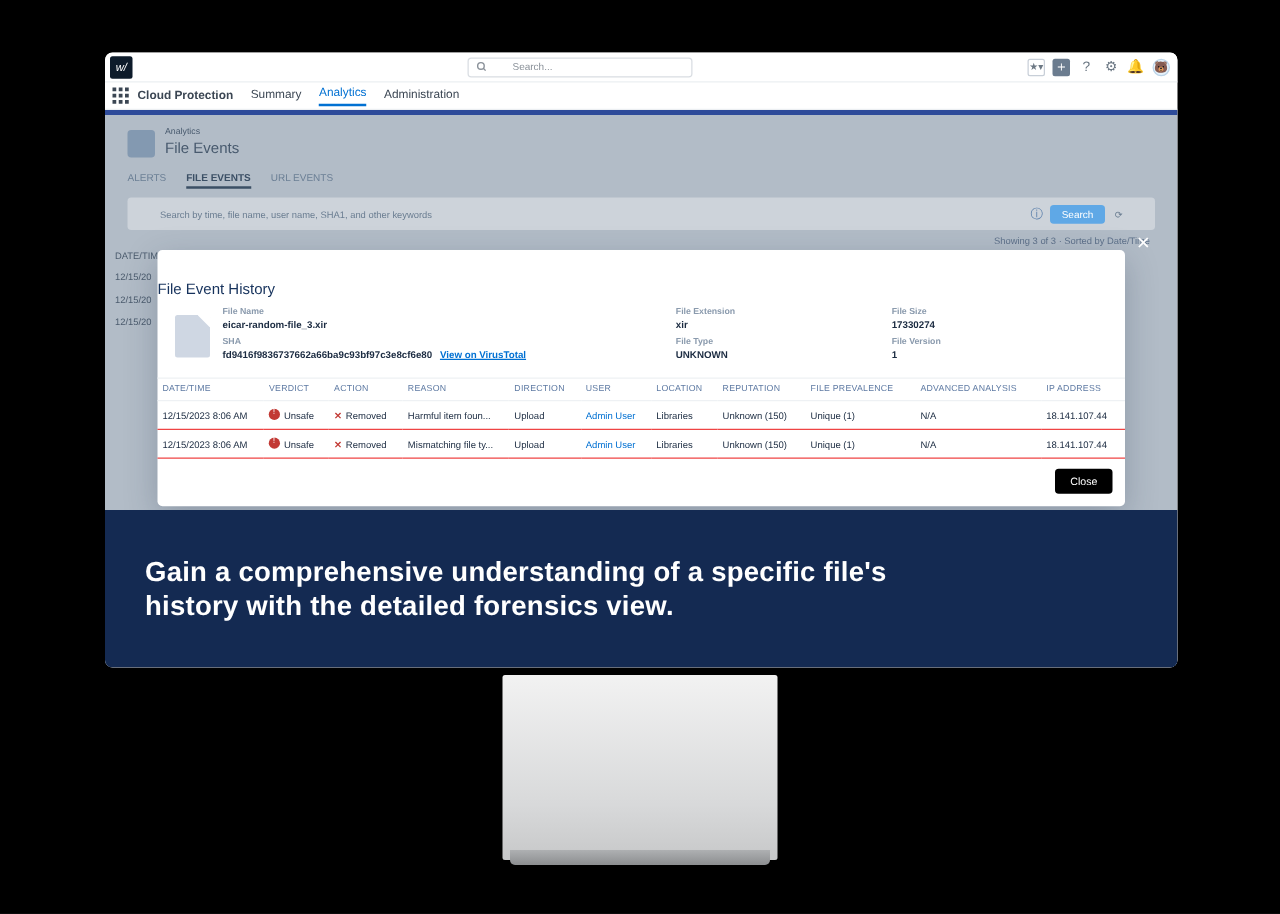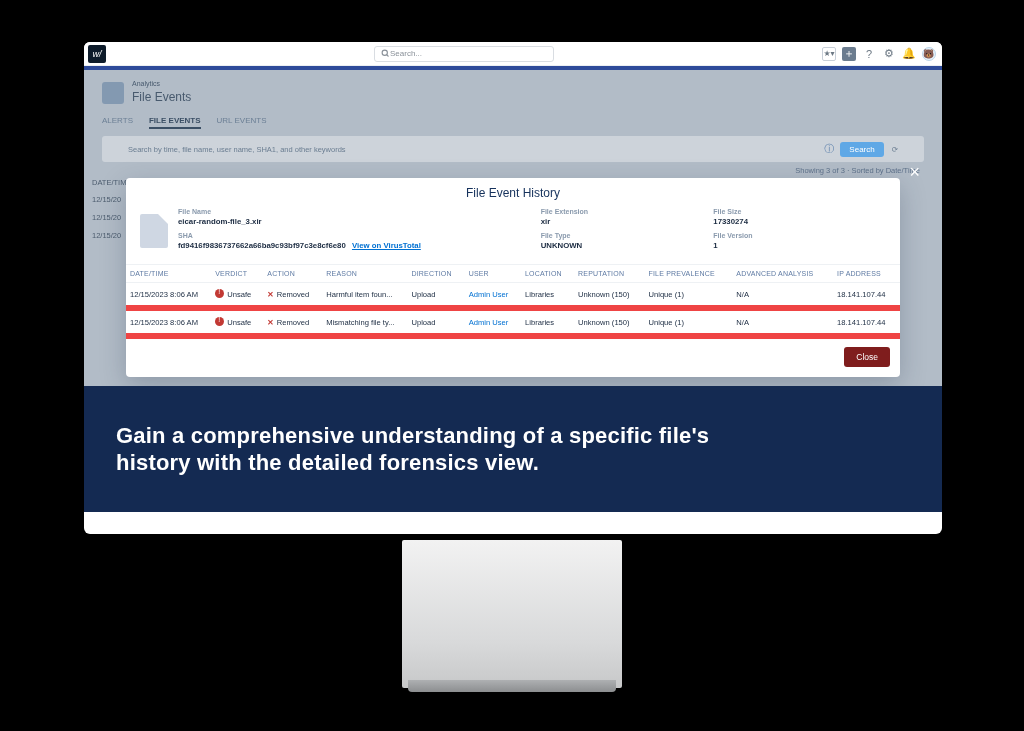--- a/index.html
+++ b/index.html
@@ -38,39 +38,39 @@
   .filterbar { position:absolute; left:18px; right:18px; top:66px; height:26px; background:rgba(255,255,255,.35); border-radius:3px; display:flex; align-items:center; padding:0 26px; font-size:7.5px; color:#6a7d91;}
   .filterbar .spacer{flex:1;}
   .filterbar .sbtn{ background:#5fa8e6; color:#fff; padding:3px 9px; border-radius:3px; margin-left:6px; font-size:8px;}
   .filterbar .refresh{ margin-left:8px;}
   .rowstub { position:absolute; left:8px; font-size:7.5px; color:#4b5b6d; }
   .resultlbl { position:absolute; right:22px; top:96px; font-size:7.5px; color:#5e718a;}
   .closex { position:absolute; right:22px; top:92px; color:#fff; font-size:18px; cursor:pointer; font-weight:300;}
 
   
   .modal { position:absolute; left:42px; right:42px; top:108px; background:#fff; border-radius:4px; box-shadow:0 8px 26px rgba(32,48,72,.25);}
-  .modal-title { text-align:center; font-size:12px; color:#16325c; padding:8px 0 4px; }
+  .modal-title { text-align:left; font-size:12px; color:#16325c; padding:24px 0 4px; }
   .filemeta { display:flex; padding:4px 14px 8px; gap:10px;}
   .fileic { width:28px; height:34px; background:#cfd7e3; border-radius:2px 2px 2px 2px; position:relative; margin-top:6px;}
   .fileic::before{ content:""; position:absolute; right:0; top:0; width:10px;height:10px; background:#fff; clip-path:polygon(0 0,100% 100%,100% 0);}
   .metacols { flex:1; display:grid; grid-template-columns: 2.1fr 1fr 1fr; font-size:7.8px; color:#54698d;font-weight:bold;}
   .metacols .lbl{ color:#8a9aad; font-size:7px; margin-bottom:2px;}
   .metacols .val{ color:#1b2b41; margin-bottom:6px;}
   .metacols a{ color:#0070d2; text-decoration:underline; margin-left:4px;margin-top:26px;}
   .modal-sep { border-top:1px solid #eef1f4;}
   .counter { text-align:right; font-size:7.5px; color:#5e718a; padding:4px 10px 2px;}
   .tbl { width:100%; border-collapse:collapse; font-size:7.6px; color:#1b2b41;}
   .tbl th { text-align:left; color:#5e7aa3; font-weight:500; padding:5px 4px; border-bottom:1px solid #eef1f4; font-size:7px; letter-spacing:.2px;}
-  .tbl td { padding:6px 4px; border-bottom:6px solid #ef4444; white-space:nowrap; overflow:hidden; text-overflow:ellipsis; max-width:72px;}
+  .tbl td { padding:6px 4px; border-bottom:1px solid #ef4444; white-space:nowrap; overflow:hidden; text-overflow:ellipsis; max-width:72px;}
   .tbl td.user a{ color:#0070d2; text-decoration:none;}
   .red-dot{ display:inline-block; width:9px;height:9px;border-radius:50%; background:#c23934; margin-right:3px; vertical-align:-1px; position:relative;}
   .red-dot::after{content:"!"; color:#fff; font-size:7px; position:absolute; left:3px; top:-1px;}
   .xmark{ color:#c23934; font-weight:bold; margin-right:3px;}
   .modal-foot { display:flex; justify-content:flex-end; padding:8px 10px 10px;}
-  .closebtn { background:#7f1d1d; color:#fff; font-size:8.5px; padding:5px 12px; border-radius:3px; cursor:pointer;}
+  .closebtn { background:#000000; color:#fff; font-size:8.5px; padding:5px 12px; border-radius:3px; cursor:pointer;}
 
   
   .promo { position:absolute; left:0; right:0; bottom:0; height:126px; background:#142a52; display:flex; align-items:center; padding:0 32px;}
   .promo p{ color:#fff; font-size:22px; font-weight:700; line-height:1.25; letter-spacing:.2px; max-width:640px;}
 
   svg{ display:block;}
 </style>
 </head>
 <body>
 
@@ -78,33 +78,50 @@
   <div class="monitor">
 
     <div class="topbar">
       <div class="logo">w/</div>
       <div class="searchbox-wrap">
         <div class="searchbox">
           <svg width="9" height="9" viewBox="0 0 24 24" fill="none" stroke="#8a9199" stroke-width="3">
               <circle cx="10" cy="10" r="7"></circle>
               <line x1="20" y1="20" x2="15" y2="15"></line>
             </svg>
-          <span style="margin-left:0">Search...</span>
+          <span style="margin-left:20px">Search...</span>
         </div>
       </div>
       <div class="topbar-icons">
         <span style="border:1px solid #c8cfd8;border-radius:2px;padding:0 3px;font-size:8px;">★▾</span>
         <span style="background:#6b7c8f;color:#fff;border-radius:2px;">＋</span>
         <span>?</span>
         <span>⚙</span>
         <span>🔔</span>
         <span class="avatar-circle">🐻</span>
       </div>
     </div>
 
+    <div class="navrow">
+      <div class="grid-icon">
+          <i></i>
+          <i></i>
+          <i></i>
+          <i></i>
+          <i></i>
+          <i></i>
+          <i></i>
+          <i></i>
+          <i></i>
+        </div>
+      <div class="app-name">Cloud Protection</div>
+      <div class="nav-tab">Summary</div>
+      <div class="nav-tab active">Analytics</div>
+      <div class="nav-tab">Administration</div>
+    </div>
     <div class="accentbar"></div>
 
     <div class="app-body">
       <div class="overlay"></div>
 
       <div class="pagehead">
         <div class="pic"></div>
         <div>
           <small>Analytics</small>
           <strong>File Events</strong>

